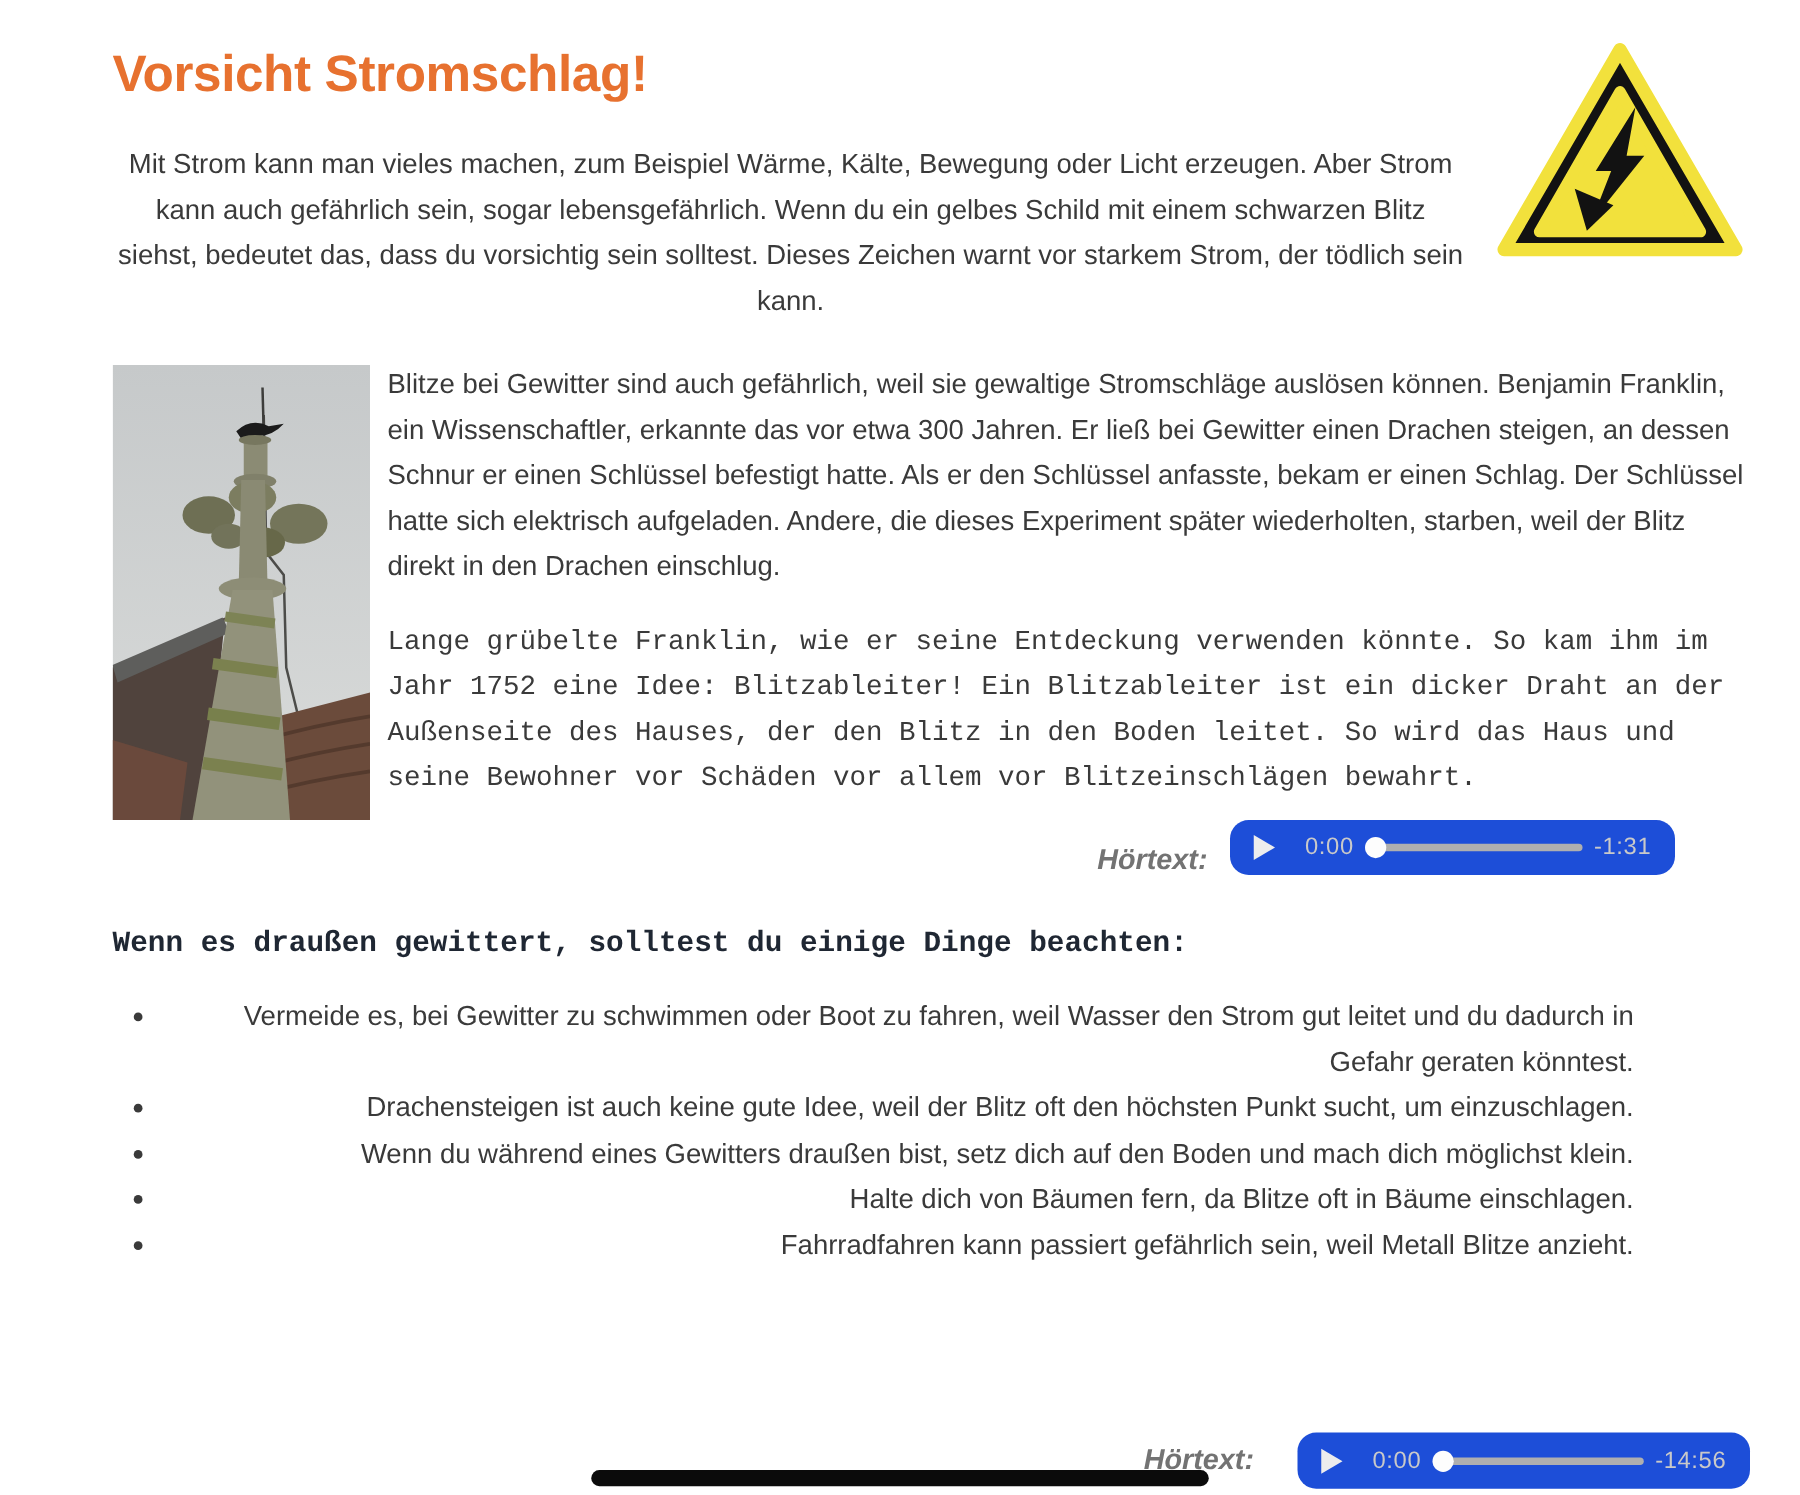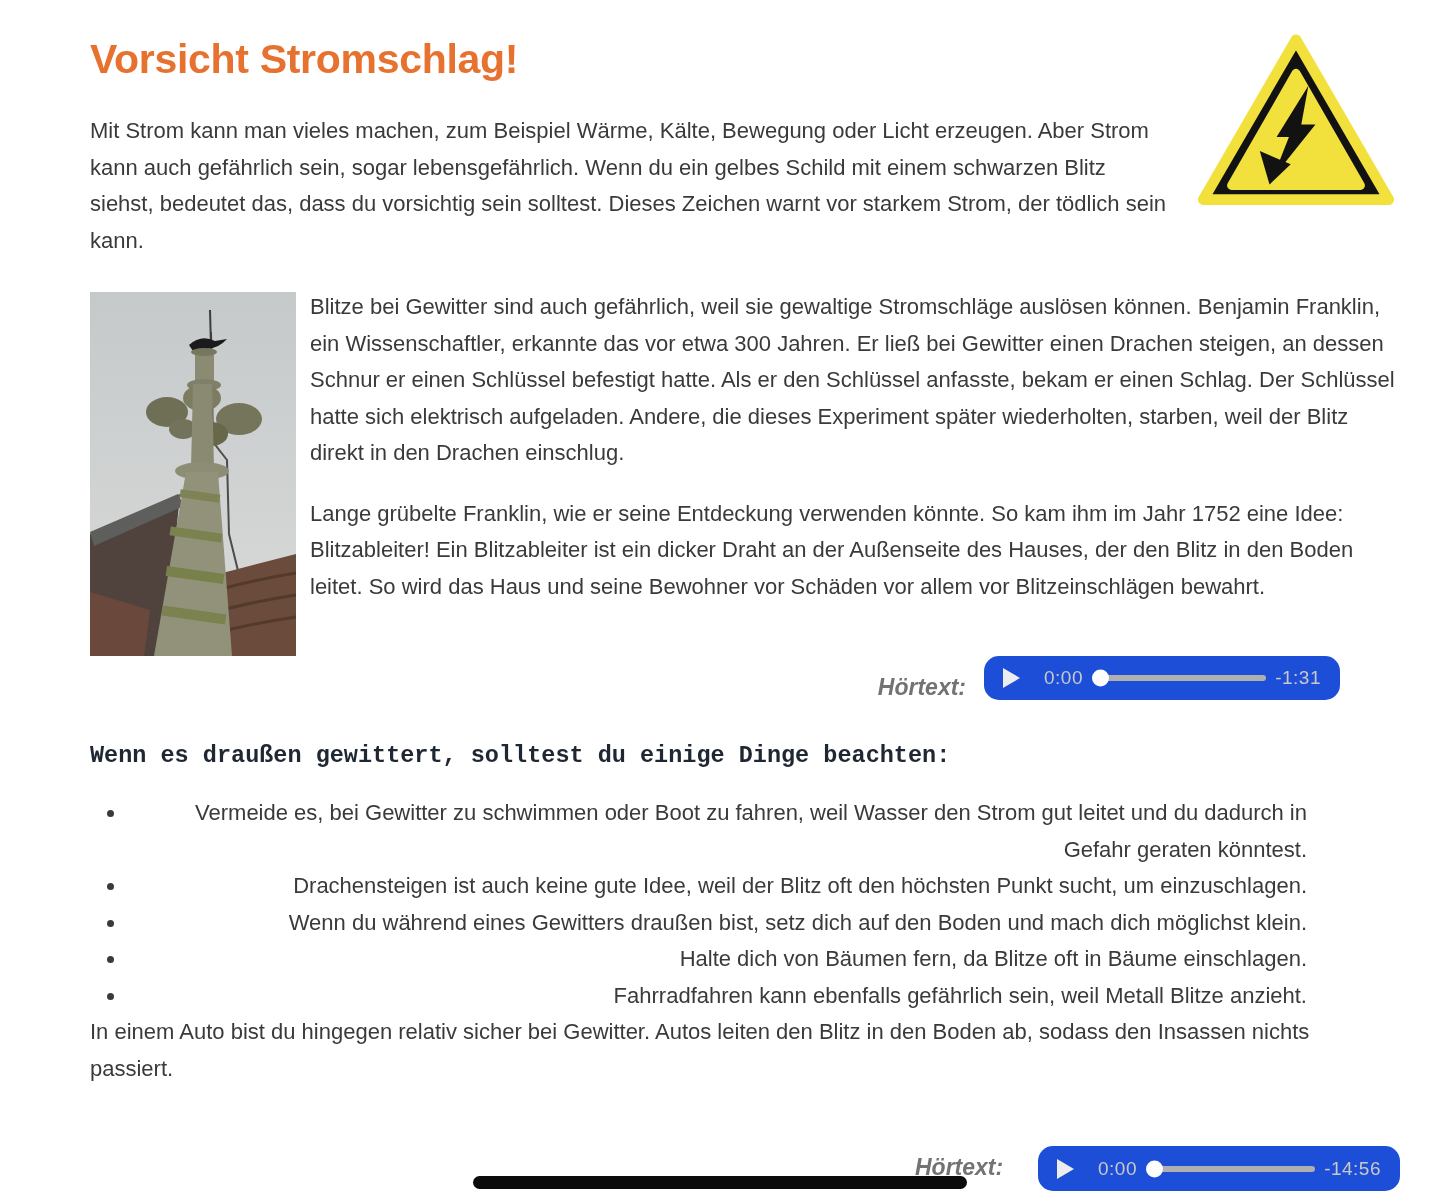--- a/index.html
+++ b/index.html
@@ -21,40 +21,40 @@
     letter-spacing: -0.3px;
     color: #E7712F;
   }
 
   p.body-text, li.body-text {
     font-size: 22px;
     line-height: 36.5px;
     color: #3A3A3A;
     margin: 0;
   }
-  .intro { max-width: 1085px; }
+  .intro { max-width: 1085px; text-align: center; }
 
   .warning-sign {
     position: absolute;
     top: 26px;
     right: 38px;
     width: 212px;
     height: 190px;
   }
 
   .franklin-block { margin-top: 30px; }
   .photo-frame {
     float: left;
     width: 206px;
     height: 364px;
     margin: 3px 14px 0 0;
     overflow: hidden;
   }
   .franklin-block p { margin-top: 6px; }
-  .franklin-block p + p { margin-top: 24px; }
+  .franklin-block p + p { margin-top: 24px; font-family: Liberation Mono, monospace; }
 
   .audio-row {
     clear: both;
     display: flex;
     justify-content: flex-end;
     align-items: center;
     gap: 18px;
     padding-right: 55px;
     margin-top: 12px;
   }
@@ -234,24 +234,23 @@
       </div>
     </div>
 
     <h2 class="subheading">Wenn es draußen gewittert, solltest du einige Dinge beachten:</h2>
 
     <ul class="safety-list">
       <li class="body-text">Vermeide es, bei Gewitter zu schwimmen oder Boot zu fahren, weil Wasser den Strom gut leitet und du dadurch in Gefahr geraten könntest.</li>
       <li class="body-text">Drachensteigen ist auch keine gute Idee, weil der Blitz oft den höchsten Punkt sucht, um einzuschlagen.</li>
       <li class="body-text">Wenn du während eines Gewitters draußen bist, setz dich auf den Boden und mach dich möglichst klein.</li>
       <li class="body-text">Halte dich von Bäumen fern, da Blitze oft in Bäume einschlagen.</li>
-      <li class="body-text">Fahrradfahren kann ebenfalls gefährlich sein, weil Metall Blitze anzieht.</li>
+      <li class="body-text">Fahrradfahren kann passiert gefährlich sein, weil Metall Blitze anzieht.</li>
     </ul>
 
-    <p class="body-text outro">In einem Auto bist du hingegen relativ sicher bei Gewitter. Autos leiten den Blitz in den Boden ab, sodass den Insassen nichts passiert.</p>
 
   </div>
 
   <div class="strike-line"></div>
 
   <div class="bottom-label">
     <span class="hoertext-label">Hörtext:</span>
   </div>
 
   <div class="bottom-player">

